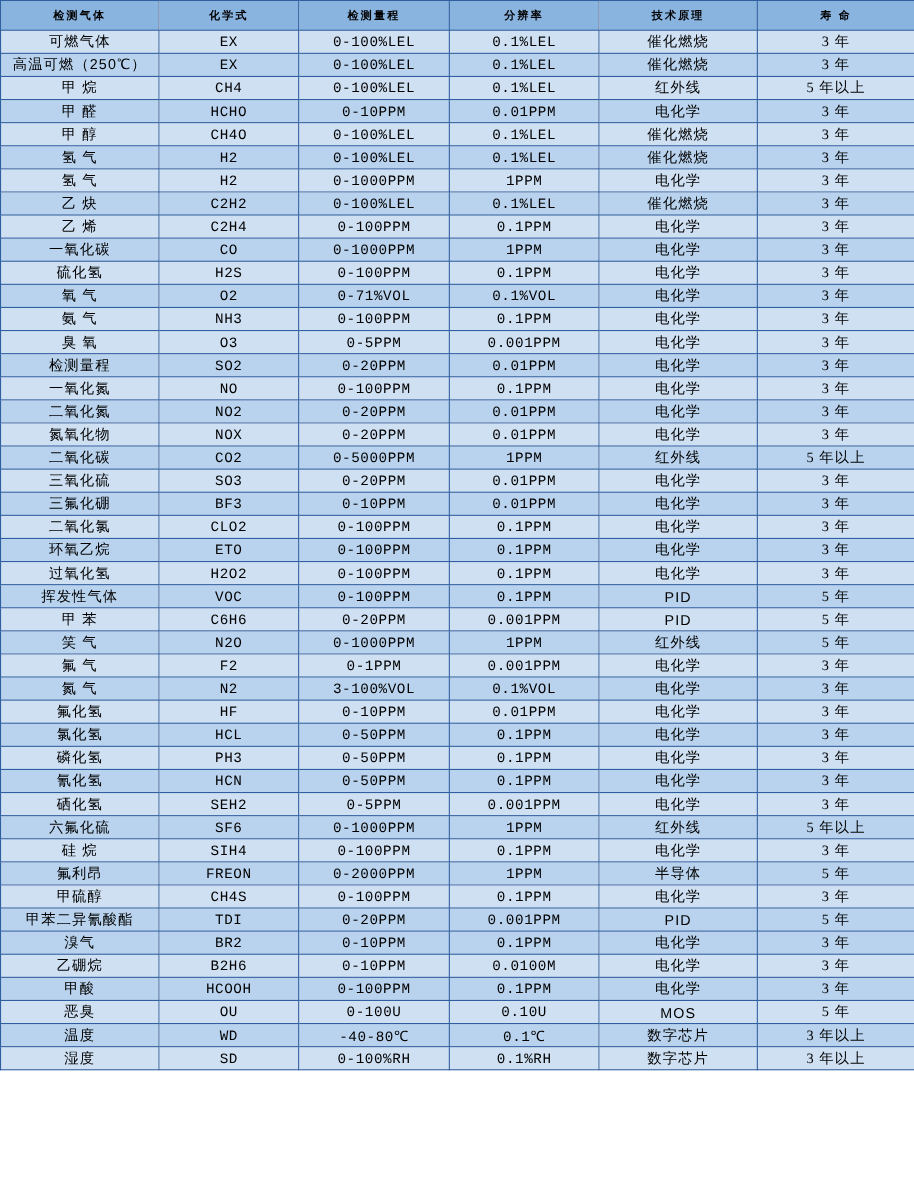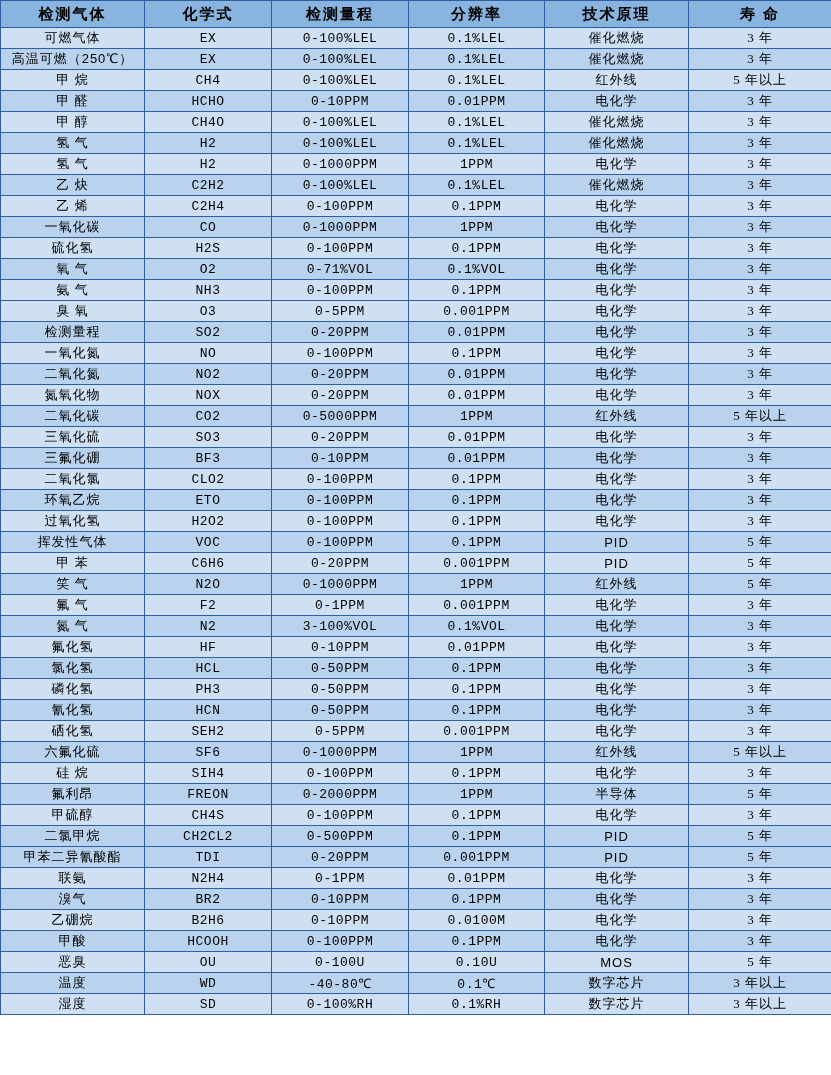--- a/index.html
+++ b/index.html
@@ -36,21 +36,21 @@
     text-align: center;
     vertical-align: middle;
     color: #000000;
     padding: 0;
     white-space: nowrap;
     overflow: hidden;
   }
   table.gas-table thead th {
     height: 26px;
     background: #8ab4e0;
-    font-size: 15px;
+    font-size: 10px;
     font-weight: bold;
     letter-spacing: 2px;
   }
   table.gas-table tbody td {
     height: 20px;
     font-size: 13px;
   }
   table.gas-table tbody tr.odd td {
     background: #cfe0f3;
   }
@@ -392,42 +392,26 @@
         </tr>
         <tr class="odd">
           <td class="name">甲硫醇</td>
           <td class="mono">CH4S</td>
           <td class="mono">0-100PPM</td>
           <td class="mono">0.1PPM</td>
           <td class="name">电化学</td>
           <td class="life">3 年</td>
         </tr>
         <tr class="even">
-          <td class="name">二氯甲烷</td>
-          <td class="mono">CH2CL2</td>
-          <td class="mono">0-500PPM</td>
-          <td class="mono">0.1PPM</td>
-          <td class="name">PID</td>
-          <td class="life">5 年</td>
-        </tr>
-        <tr class="even">
           <td class="name">甲苯二异氰酸酯</td>
           <td class="mono">TDI</td>
           <td class="mono">0-20PPM</td>
           <td class="mono">0.001PPM</td>
           <td class="name">PID</td>
           <td class="life">5 年</td>
-        </tr>
-        <tr class="odd">
-          <td class="name">联氨</td>
-          <td class="mono">N2H4</td>
-          <td class="mono">0-1PPM</td>
-          <td class="mono">0.01PPM</td>
-          <td class="name">电化学</td>
-          <td class="life">3 年</td>
         </tr>
         <tr class="even">
           <td class="name">溴气</td>
           <td class="mono">BR2</td>
           <td class="mono">0-10PPM</td>
           <td class="mono">0.1PPM</td>
           <td class="name">电化学</td>
           <td class="life">3 年</td>
         </tr>
         <tr class="odd">

